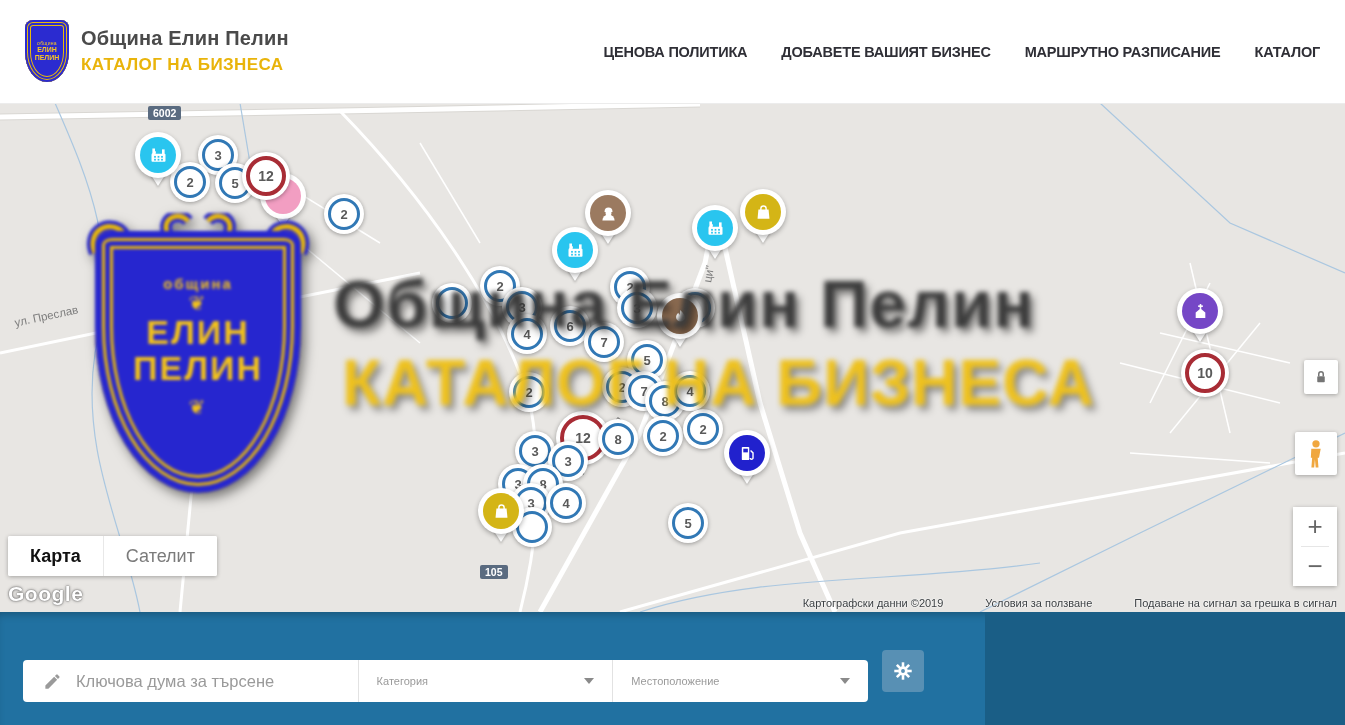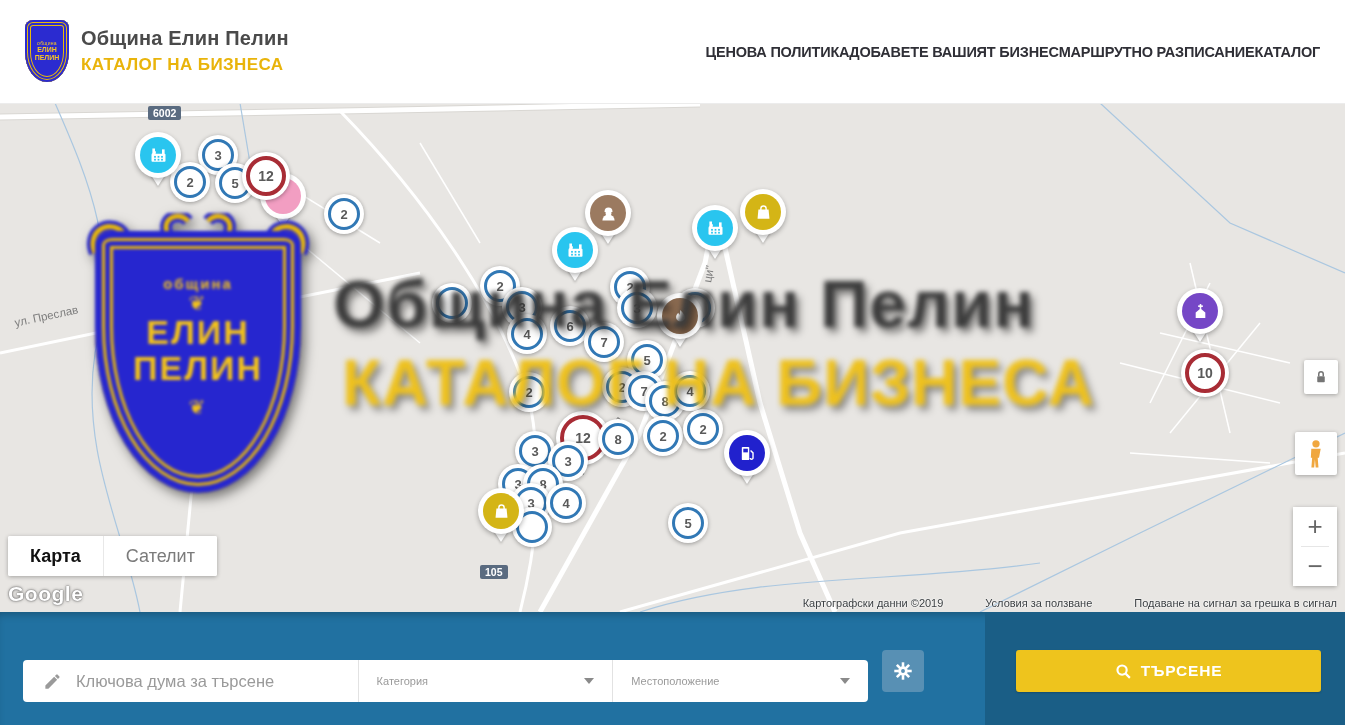--- a/index.html
+++ b/index.html
@@ -9,21 +9,21 @@
   
   .header{position:absolute;left:0;top:0;width:1345px;height:103px;background:#fff;border-bottom:1px solid #ececec;z-index:40;}
   .brand{position:absolute;left:25px;top:20px;display:flex;align-items:center;gap:12px;}
   .mini-shield{width:44px;height:62px;background:#2b2bd0;border-radius:8px 8px 22px 22px/8px 8px 30px 30px;
     box-shadow:inset 0 0 0 2px #2b2bd0, inset 0 0 0 3px #e8b90a, inset 0 0 0 5px #2b2bd0, inset 0 0 0 6px #e8b90a;
     display:flex;flex-direction:column;align-items:center;justify-content:center;color:#f7c522;}
   .mini-shield .t1{font-size:5px;letter-spacing:.3px;}
   .mini-shield .t2{font-size:7px;font-weight:bold;line-height:8px;text-align:center;}
   .brand-text .l1{font-size:20px;font-weight:bold;color:#4a4a4a;letter-spacing:.2px;}
   .brand-text .l2{font-size:17px;font-weight:bold;color:#e9b40b;letter-spacing:.4px;margin-top:5px;}
-  .nav{position:absolute;right:25px;top:0;height:103px;display:flex;align-items:center;}
+  .nav{position:absolute;right:25px;top:0;height:103px;display:flex;align-items:center;gap:34px;}
   .nav-item{font-size:14.5px;font-weight:bold;color:#2f2f36;letter-spacing:-0.2px;cursor:pointer;text-decoration:none;}
 
   
   .map{position:absolute;left:0;top:103px;width:1345px;height:509px;background:#e8e6e3;overflow:hidden;}
   .roads{position:absolute;left:0;top:0;z-index:1;}
   .road-label{position:absolute;background:#5a6b80;color:#fff;font-size:10.5px;font-weight:bold;
     padding:1px 5px;border-radius:2px;z-index:2;}
   .street-label{position:absolute;color:#7d7d7d;font-size:11.5px;z-index:2;white-space:nowrap;}
 
   
@@ -529,22 +529,15 @@
             <rect x="10.6" y="16.5" width="2.8" height="5"></rect>
             <rect x="2.5" y="10.6" width="5" height="2.8"></rect>
             <rect x="16.5" y="10.6" width="5" height="2.8"></rect>
           </g>
           <circle cx="12" cy="12" r="5.2"></circle>
           <circle cx="12" cy="12" r="2.1" fill="#5890b4"></circle>
         </g>
       </svg>
     </button>
 
-    <button class="search-btn">
-      <svg width="17" height="17" viewBox="0 0 24 24" fill="none" stroke="#fff" stroke-width="3">
-        <circle cx="10" cy="10" r="6.5"></circle>
-          <path d="M15 15l6 6"></path>
-      </svg>
-      <span>ТЪРСЕНЕ</span>
-    </button>
   </div>
 
 </div>
 
 </body></html>

